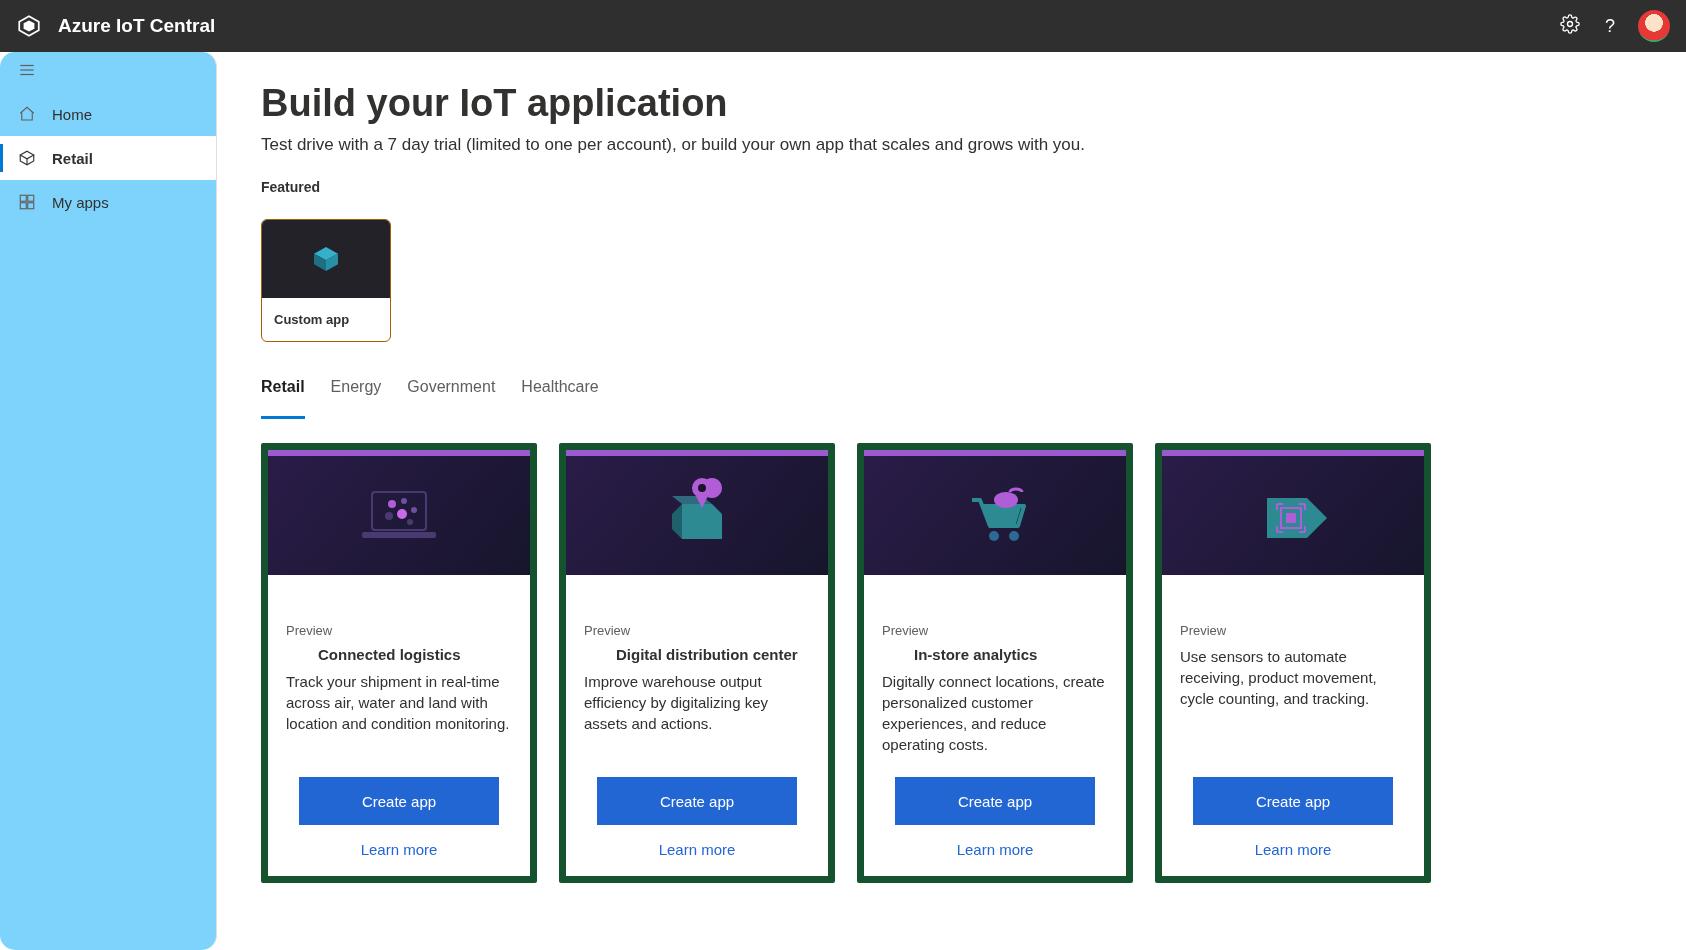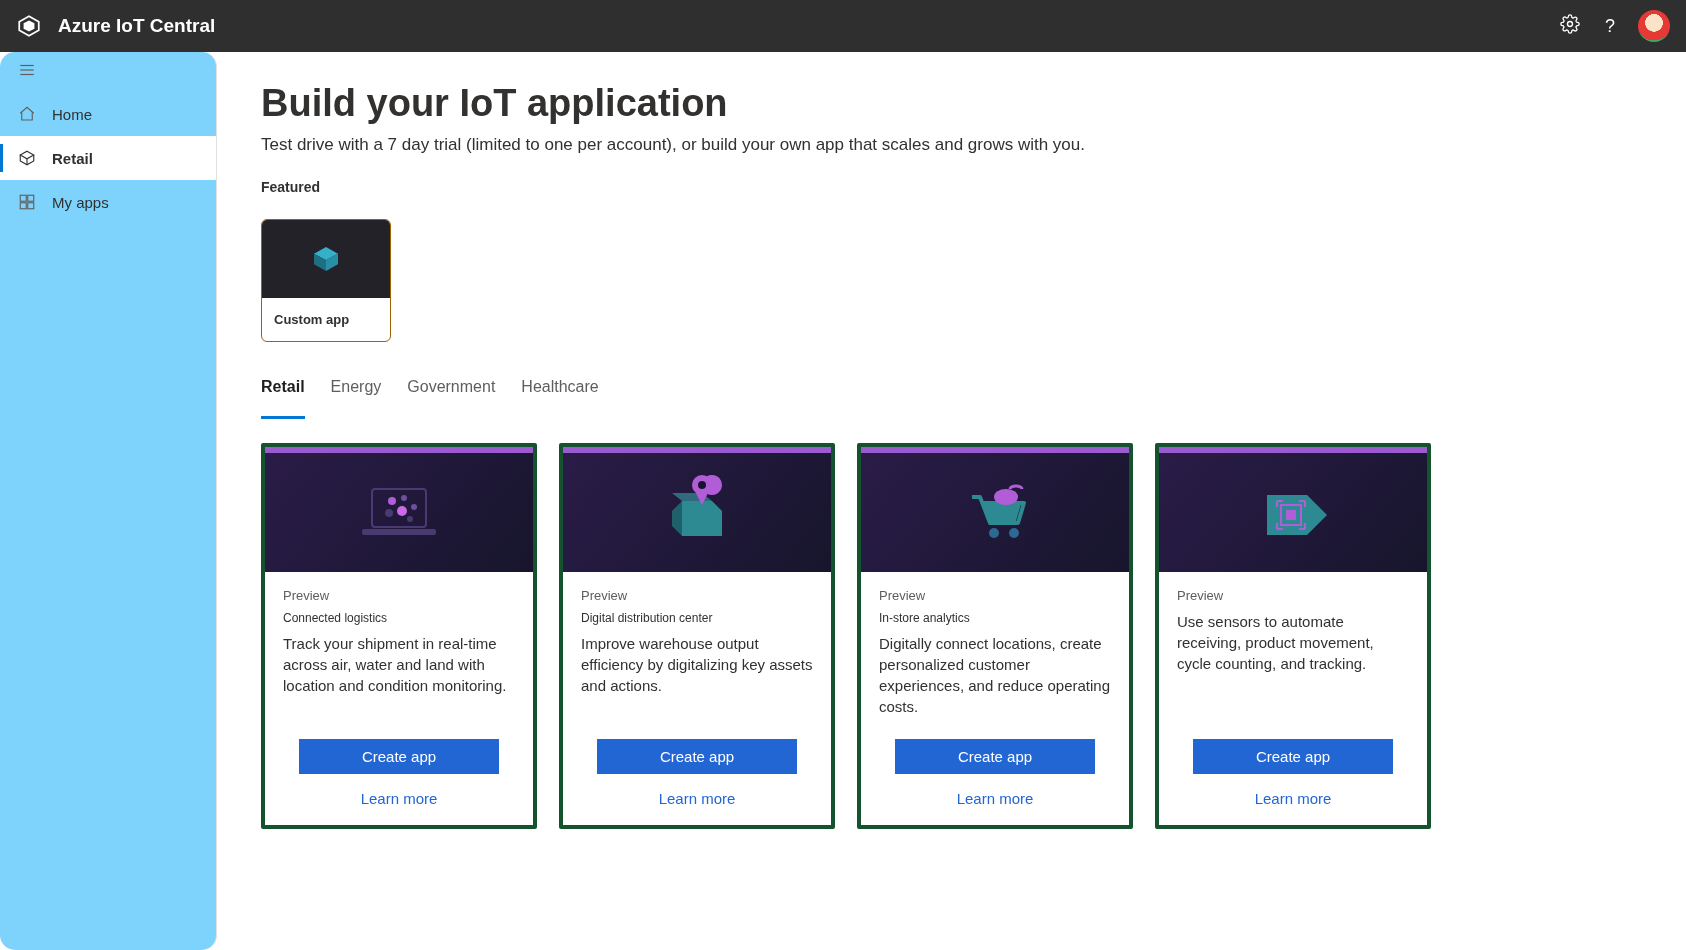--- a/index.html
+++ b/index.html
@@ -163,25 +163,26 @@
       border-bottom-color: #0078d4;
     }
 
     
     .card-grid {
       display: flex;
       gap: 22px;
     }
     .template-card {
       width: 276px;
-      border: 4px solid #14532d;
+      border: 7px solid #14532d;
       border-radius: 2px;
       display: flex;
       flex-direction: column;
       overflow: hidden;
+      gap: 32px;
     }
     .template-card .hero {
       height: 125px;
       border-top: 6px solid #9b5acf;
       background: linear-gradient(130deg, #2a1c48 0%, #17152c 100%);
       display: flex;
       align-items: center;
       justify-content: center;
     }
     .template-card .body {
@@ -189,36 +190,37 @@
       display: flex;
       flex-direction: column;
       flex: 1;
     }
     .preview-badge {
       font-size: 13px;
       color: #605e5c;
       margin-bottom: 8px;
     }
     .card-title {
-      font-size: 12px;
-      font-weight: 400;
+      font-size: 15px;
+      font-weight: 700;
       margin-bottom: 8px;
+      margin-left: 32px;
     }
     .card-desc {
       font-size: 15px;
       color: #323130;
       line-height: 1.4;
       margin-bottom: 22px;
       flex: 1;
     }
     .create-btn {
       background: #2266d4;
       color: #ffffff;
       border: none;
-      height: 35px;
+      height: 48px;
       font-size: 15px;
       width: 200px;
       margin: 0 auto 16px;
       cursor: pointer;
     }
     .learn-link {
       color: #2266d4;
       font-size: 15px;
       text-align: center;
       cursor: pointer;

